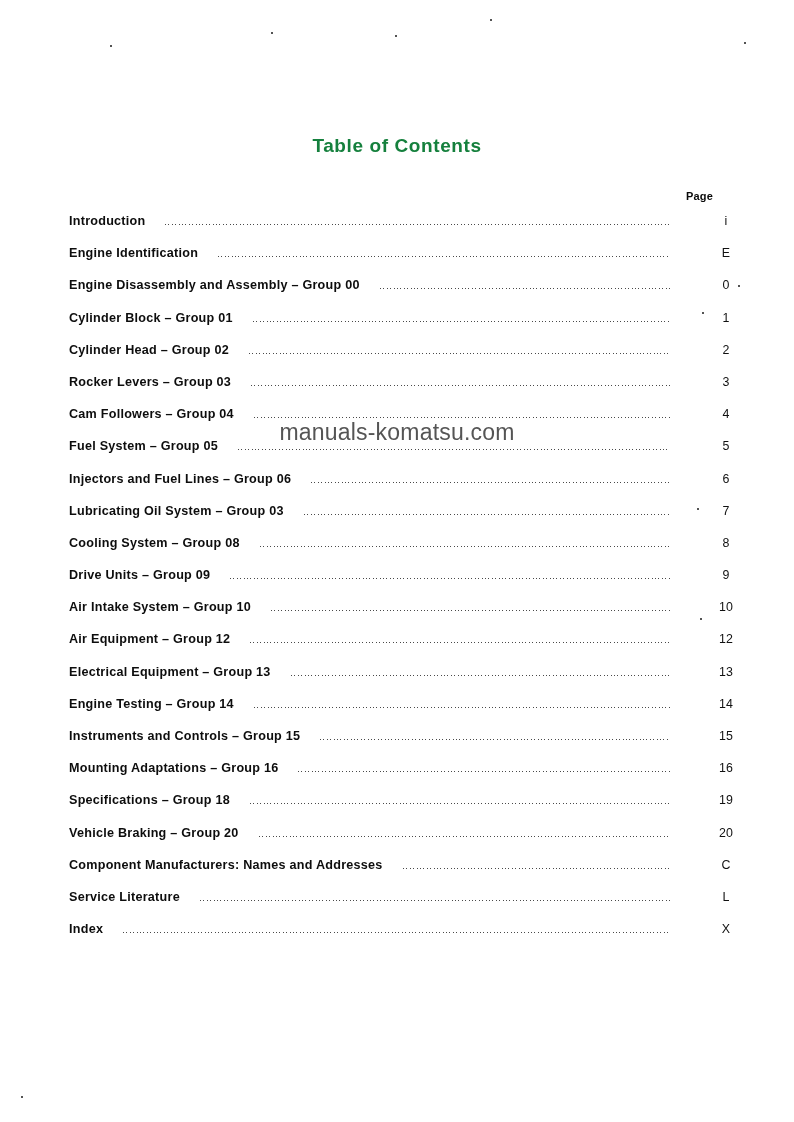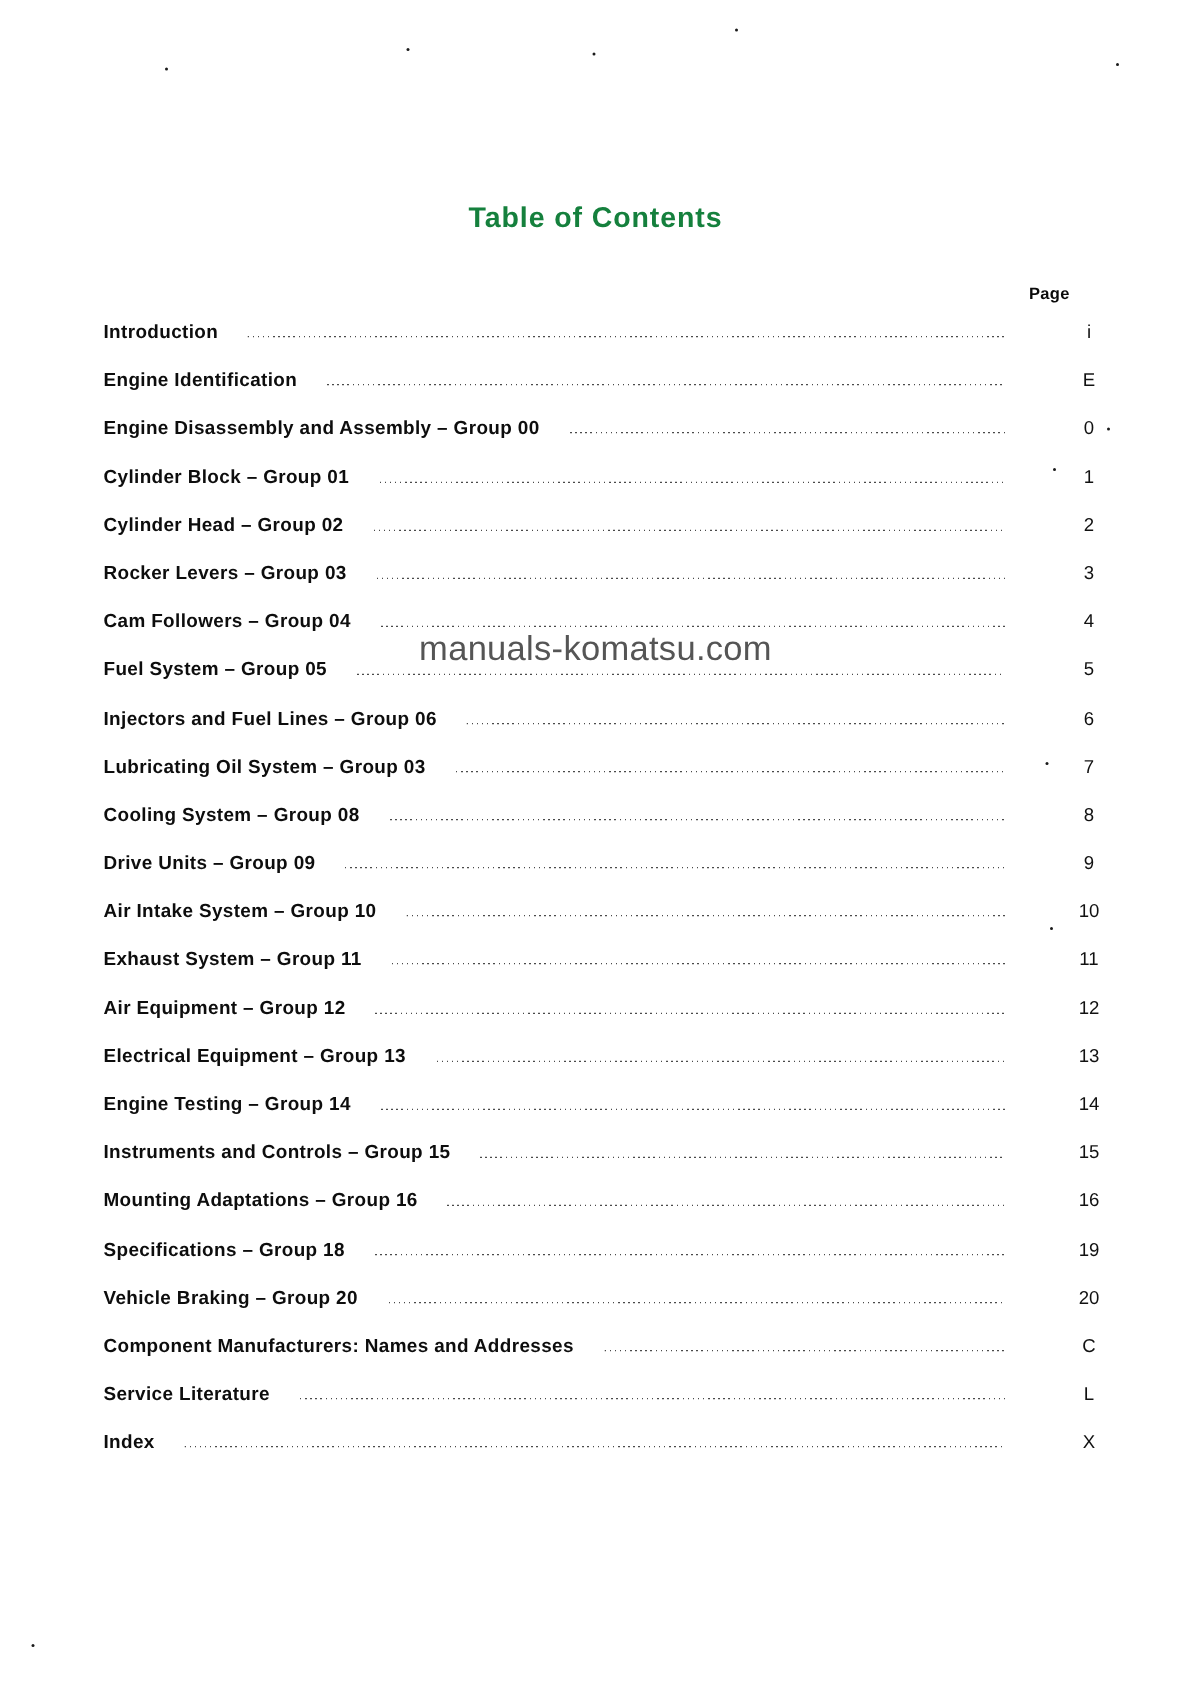--- a/index.html
+++ b/index.html
@@ -202,25 +202,20 @@
         <span class="toc-title">Drive Units – Group 09</span>
         <span class="toc-leader"></span>
         <span class="toc-page">9</span>
       </div>
       <div class="toc-row">
         <span class="toc-title">Air Intake System – Group 10</span>
         <span class="toc-leader"></span>
         <span class="toc-page">10</span>
       </div>
       <div class="toc-row">
-        <span class="toc-title">Exhaust System – Group 11</span>
-        <span class="toc-leader"></span>
-        <span class="toc-page">11</span>
-      </div>
-      <div class="toc-row">
         <span class="toc-title">Air Equipment – Group 12</span>
         <span class="toc-leader"></span>
         <span class="toc-page">12</span>
       </div>
       <div class="toc-row">
         <span class="toc-title">Electrical Equipment – Group 13</span>
         <span class="toc-leader"></span>
         <span class="toc-page">13</span>
       </div>
       <div class="toc-row">

